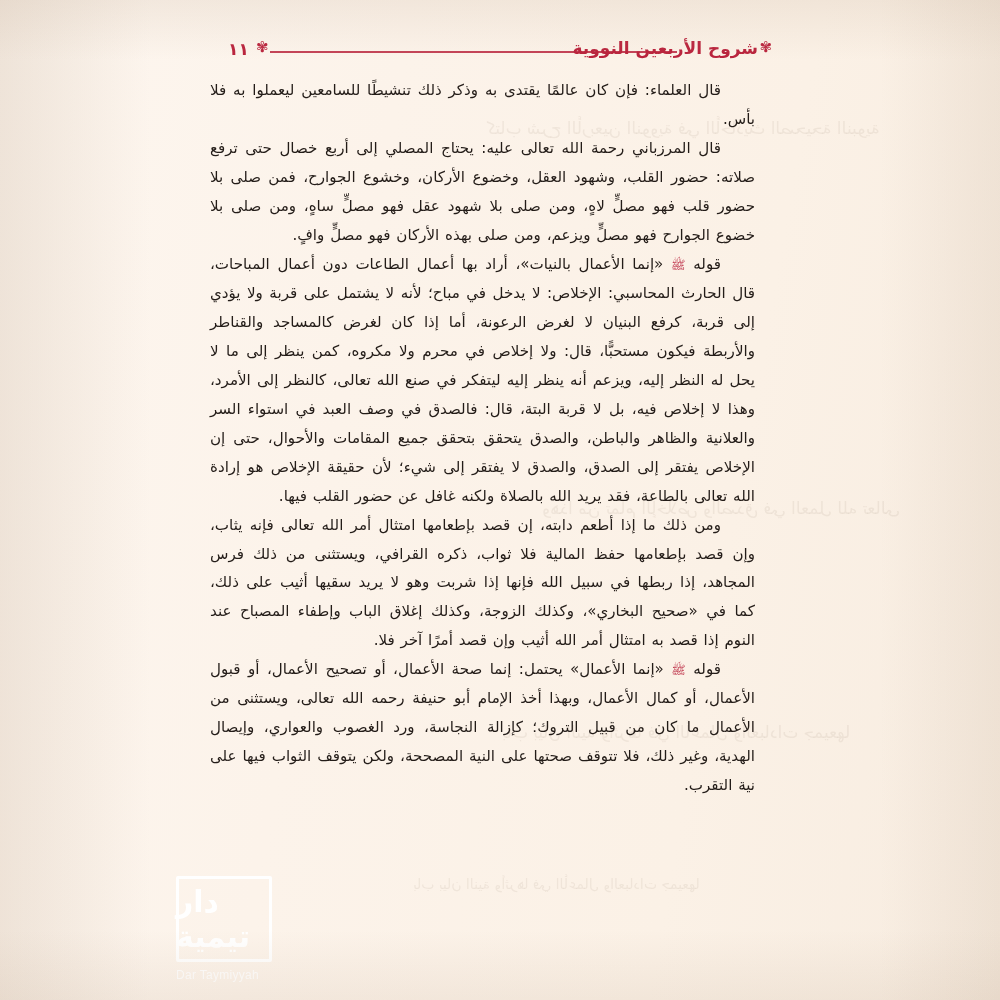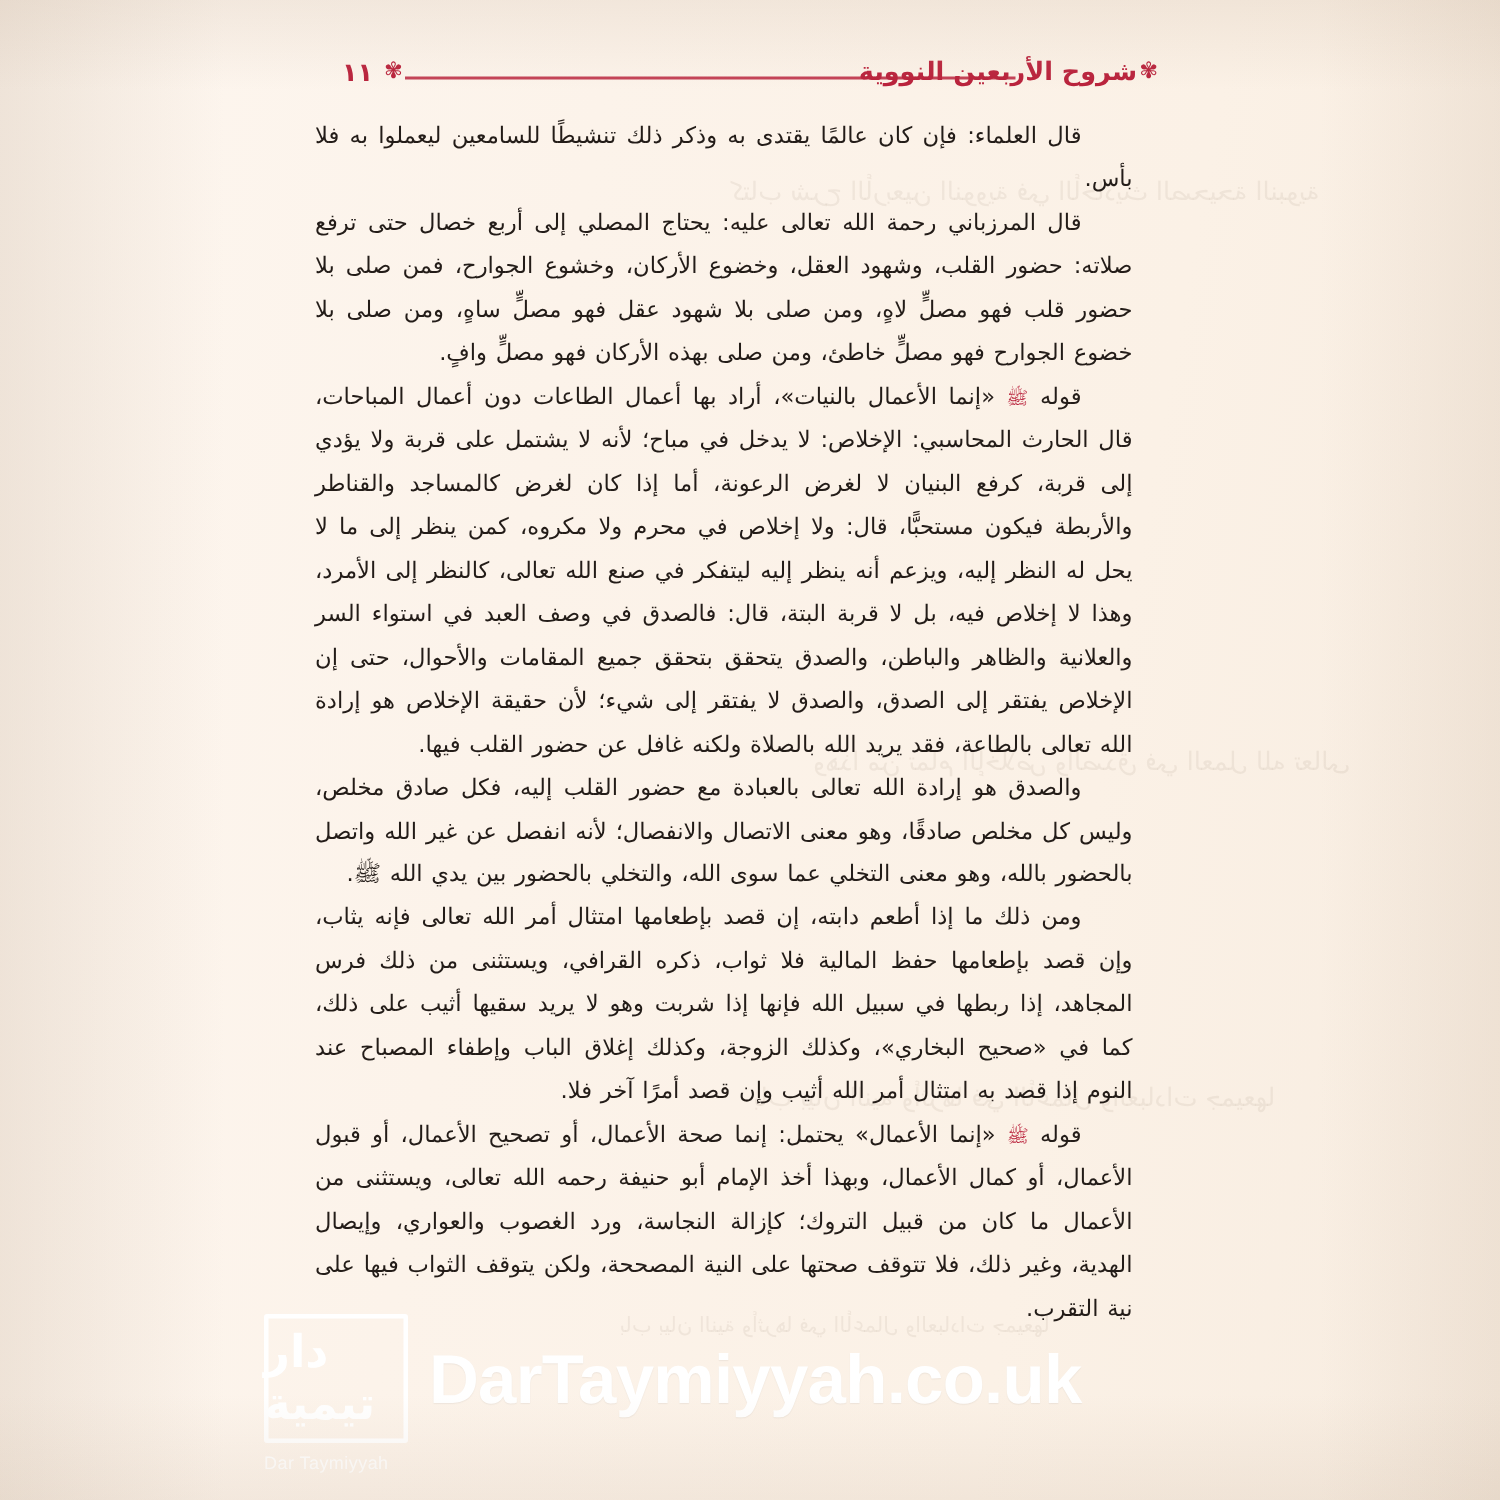--- a/index.html
+++ b/index.html
@@ -216,42 +216,40 @@
   <div class="header">
     <span class="ornament ornament-right">✾</span>
     <span class="header-title">شروح الأربعين النووية</span>
     <div class="header-rule"></div>
     <span class="ornament ornament-left">✾</span>
     <span class="page-number">١١</span>
   </div>
 
   <div class="body-text">
     <p class="indent">قال العلماء: فإن كان عالمًا يقتدى به وذكر ذلك تنشيطًا للسامعين ليعملوا به فلا بأس.</p>
-    <p class="indent">قال المرزباني رحمة الله تعالى عليه: يحتاج المصلي إلى أربع خصال حتى ترفع صلاته: حضور القلب، وشهود العقل، وخضوع الأركان، وخشوع الجوارح، فمن صلى بلا حضور قلب فهو مصلٍّ لاهٍ، ومن صلى بلا شهود عقل فهو مصلٍّ ساهٍ، ومن صلى بلا خضوع الجوارح فهو مصلٍّ خاطئ، ومن صلى بهذه الأركان فهو مصلٍّ وافٍ.</p>
+    <p class="indent">قال المرزباني رحمة الله تعالى عليه: يحتاج المصلي إلى أربع خصال حتى ترفع صلاته: حضور القلب، وشهود العقل، وخضوع الأركان، وخشوع الجوارح، فمن صلى بلا حضور قلب فهو مصلٍّ لاهٍ، ومن صلى بلا شهود عقل فهو مصلٍّ ساهٍ، ومن صلى بلا خضوع الجوارح فهو مصلٍّ ويزعم، ومن صلى بهذه الأركان فهو مصلٍّ وافٍ.</p>
     <p class="indent">
       <span class="bold">قوله</span>
       <span class="rose">ﷺ</span>
       <span class="bold"></span>
       <span>«إنما الأعمال بالنيات»، أراد بها أعمال الطاعات دون أعمال المباحات، قال الحارث المحاسبي: الإخلاص: لا يدخل في مباح؛ لأنه لا يشتمل على قربة ولا يؤدي إلى قربة، كرفع البنيان لا لغرض الرعونة، أما إذا كان لغرض كالمساجد والقناطر والأربطة فيكون مستحبًّا، قال: ولا إخلاص في محرم ولا مكروه، كمن ينظر إلى ما لا يحل له النظر إليه، ويزعم أنه ينظر إليه ليتفكر في صنع الله تعالى، كالنظر إلى الأمرد، وهذا لا إخلاص فيه، بل لا قربة البتة، قال: فالصدق في وصف العبد في استواء السر والعلانية والظاهر والباطن، والصدق يتحقق بتحقق جميع المقامات والأحوال، حتى إن الإخلاص يفتقر إلى الصدق، والصدق لا يفتقر إلى شيء؛ لأن حقيقة الإخلاص هو إرادة الله تعالى بالطاعة، فقد يريد الله بالصلاة ولكنه غافل عن حضور القلب فيها.</span>
     </p>
-    <p class="indent">والصدق هو إرادة الله تعالى بالعبادة مع حضور القلب إليه، فكل صادق مخلص، وليس كل مخلص صادقًا، وهو معنى الاتصال والانفصال؛ لأنه انفصل عن غير الله واتصل بالحضور بالله، وهو معنى التخلي عما سوى الله، والتخلي بالحضور بين يدي الله ﷺ.</p>
     <p class="indent">ومن ذلك ما إذا أطعم دابته، إن قصد بإطعامها امتثال أمر الله تعالى فإنه يثاب، وإن قصد بإطعامها حفظ المالية فلا ثواب، ذكره القرافي، ويستثنى من ذلك فرس المجاهد، إذا ربطها في سبيل الله فإنها إذا شربت وهو لا يريد سقيها أثيب على ذلك، كما في «صحيح البخاري»، وكذلك الزوجة، وكذلك إغلاق الباب وإطفاء المصباح عند النوم إذا قصد به امتثال أمر الله أثيب وإن قصد أمرًا آخر فلا.</p>
     <p class="indent">
       <span class="bold">قوله</span>
       <span class="rose">ﷺ</span>
       <span>«إنما الأعمال» يحتمل: إنما صحة الأعمال، أو تصحيح الأعمال، أو قبول الأعمال، أو كمال الأعمال، وبهذا أخذ الإمام أبو حنيفة رحمه الله تعالى، ويستثنى من الأعمال ما كان من قبيل التروك؛ كإزالة النجاسة، ورد الغصوب والعواري، وإيصال الهدية، وغير ذلك، فلا تتوقف صحتها على النية المصححة، ولكن يتوقف الثواب فيها على نية التقرب.</span>
     </p>
   </div>
 
   <div class="watermark">
     <div class="wm-logo">
       <div class="wm-frame"></div>
       <div class="wm-ar">دار تيمية</div>
       <div class="wm-sub">Dar Taymiyyah</div>
     </div>
-    <div class="wm-text">DarTaymiyyah.co.uk</div>
   </div>
 
   <div class="edge-shade-left"></div>
   <div class="edge-shade-right"></div>
   <div class="edge-shade-top"></div>
   <div class="edge-shade-bottom"></div>
 </div>
 
 </body></html>

